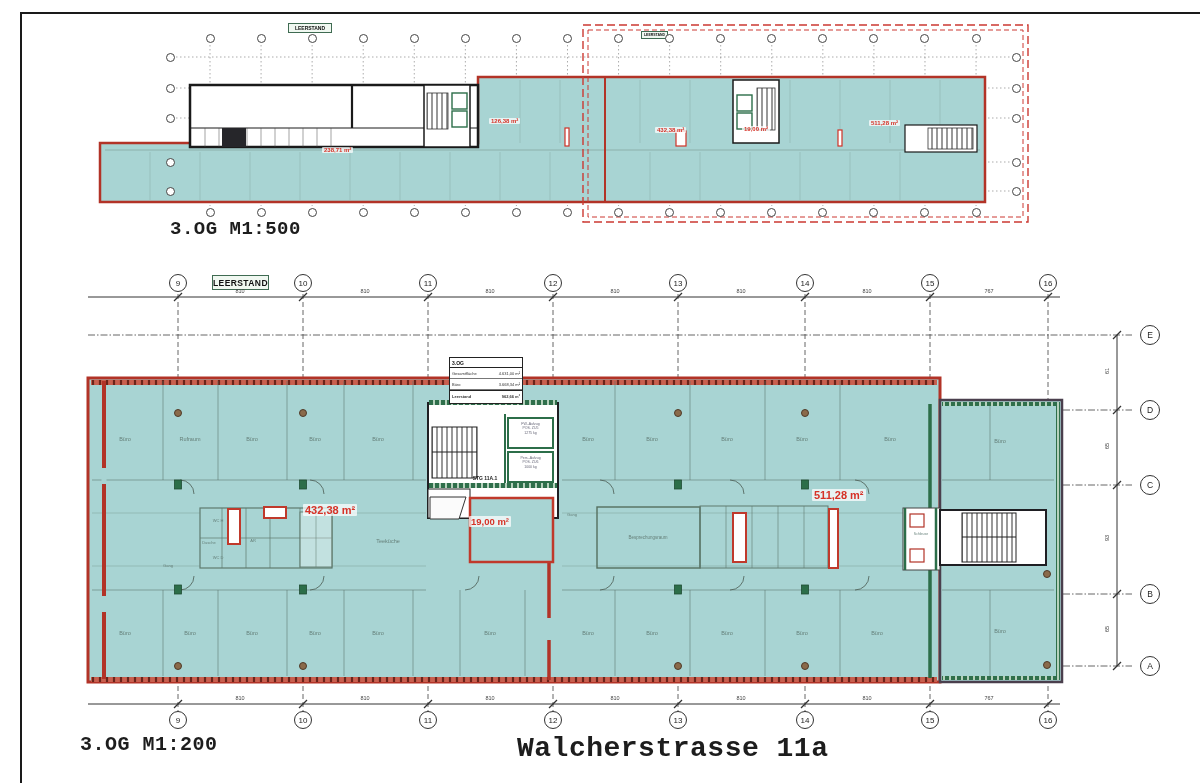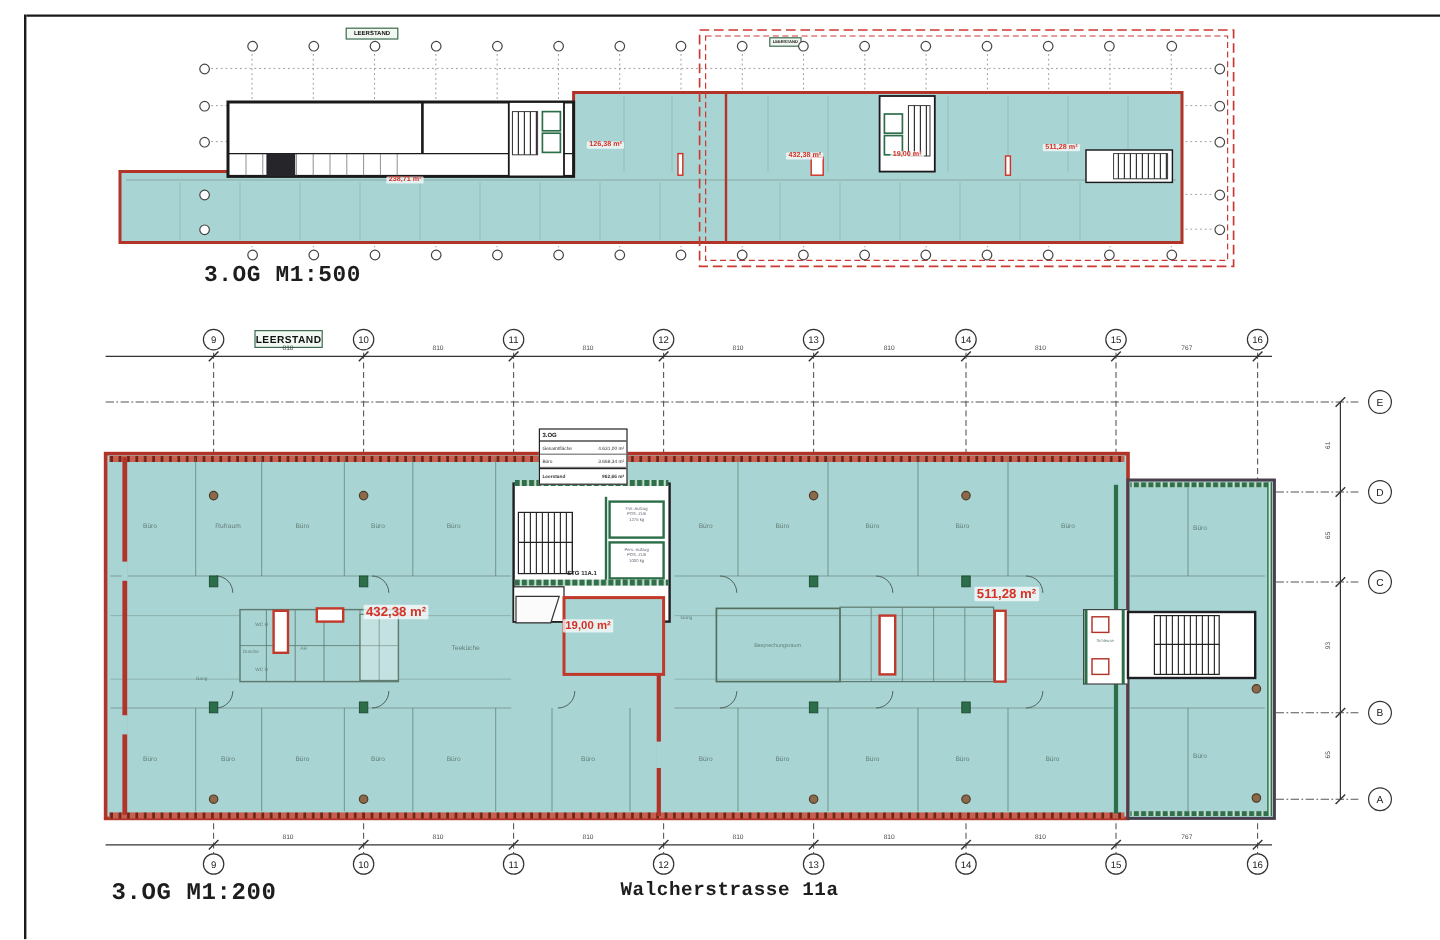--- a/index.html
+++ b/index.html
@@ -336,22 +336,22 @@
       <div class="rw">
         <span>Büro</span>
         <span>3.668,34 m²</span>
       </div>
       <div class="rw bold">
         <span>Leerstand</span>
         <span>962,66 m²</span>
       </div>
     </div>
 
-    <div class="abs title" style="left:93px;top:733px;font-size:20px;">3.OG  M1:200</div>
-    <div class="abs title" style="left:517px;top:733px;font-size:16px;">Walcherstrasse 11a</div>
+    <div class="abs title" style="left:80px;top:733px;font-size:20px;">3.OG  M1:200</div>
+    <div class="abs title" style="left:517px;top:733px;font-size:28px;">Walcherstrasse 11a</div>
   <div class="gcirc" style="left:169px;top:274px;width:18px;height:18px;">9</div>
       <div class="gcirc" style="left:169px;top:711px;width:18px;height:18px;">9</div>
       <div class="gcirc" style="left:294px;top:274px;width:18px;height:18px;">10</div>
       <div class="gcirc" style="left:294px;top:711px;width:18px;height:18px;">10</div>
       <div class="gcirc" style="left:419px;top:274px;width:18px;height:18px;">11</div>
       <div class="gcirc" style="left:419px;top:711px;width:18px;height:18px;">11</div>
       <div class="gcirc" style="left:544px;top:274px;width:18px;height:18px;">12</div>
       <div class="gcirc" style="left:544px;top:711px;width:18px;height:18px;">12</div>
       <div class="gcirc" style="left:669px;top:274px;width:18px;height:18px;">13</div>
       <div class="gcirc" style="left:669px;top:711px;width:18px;height:18px;">13</div>

